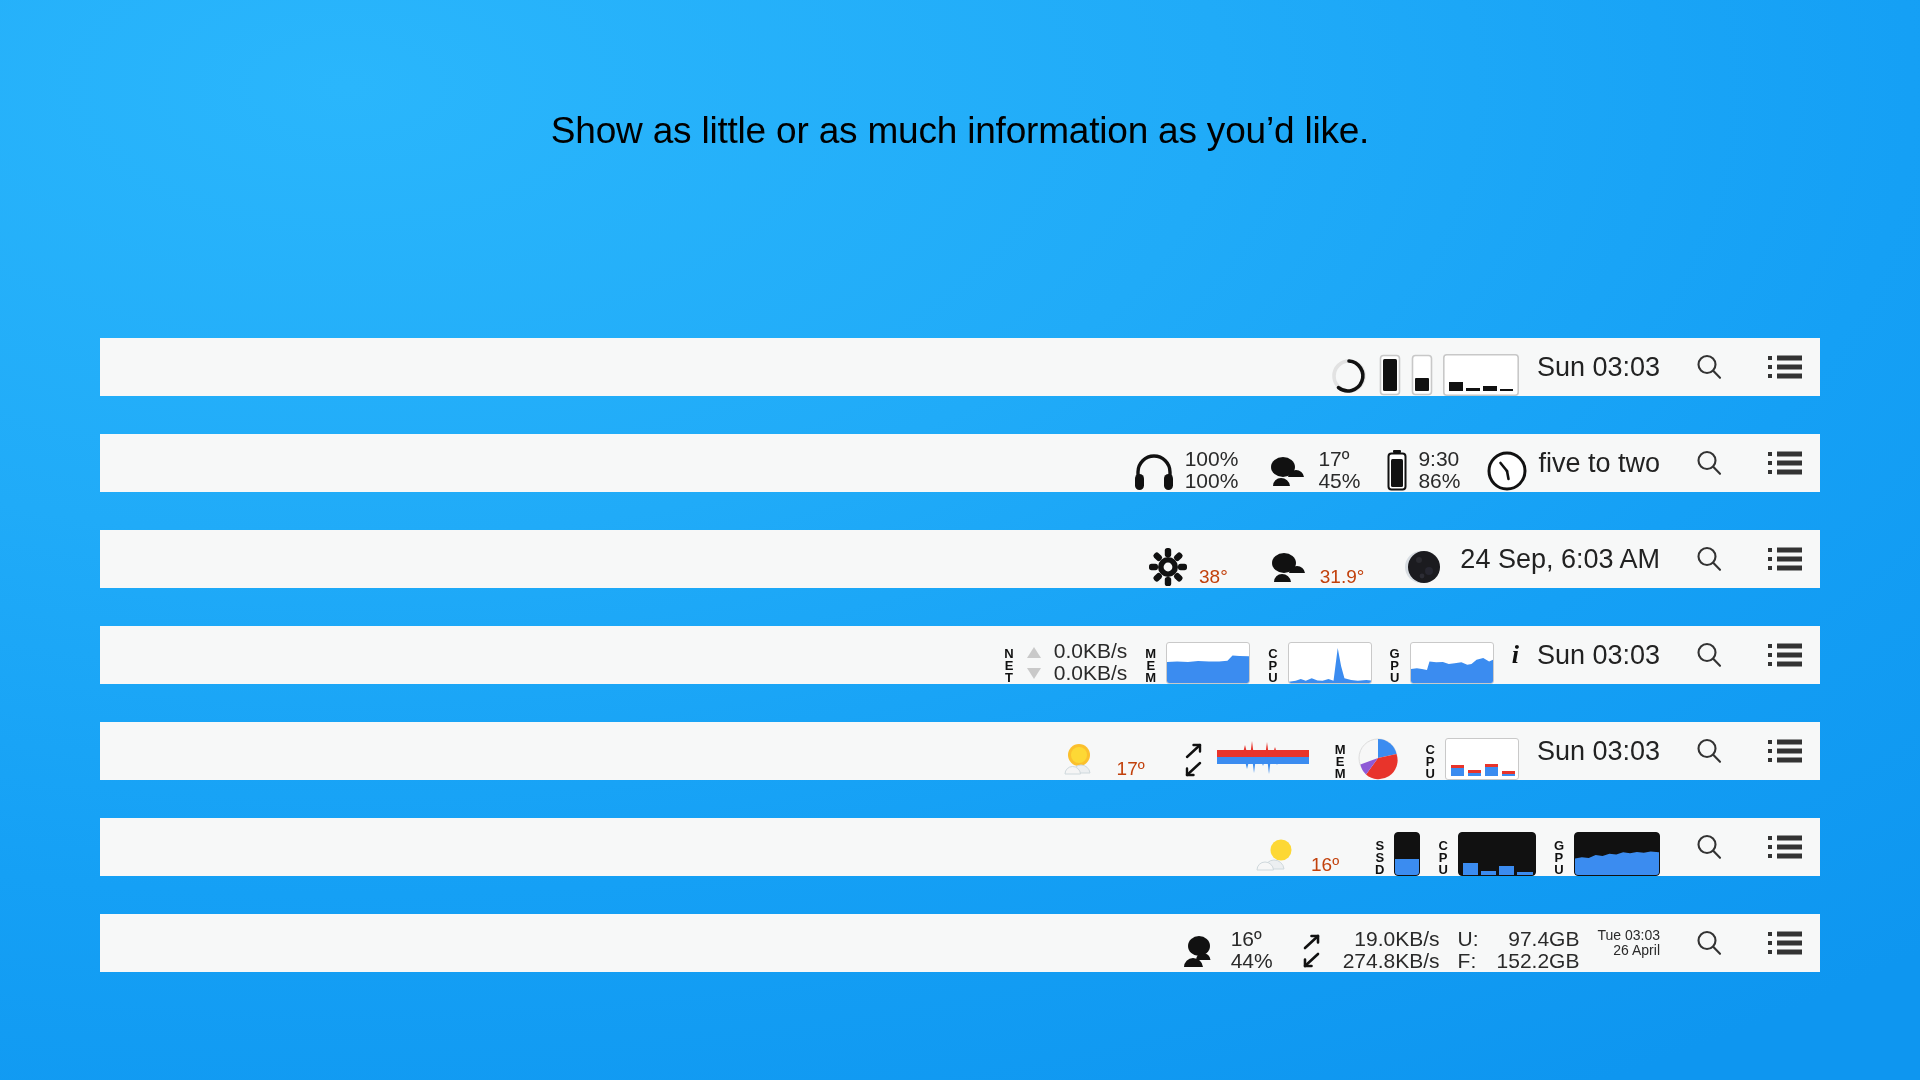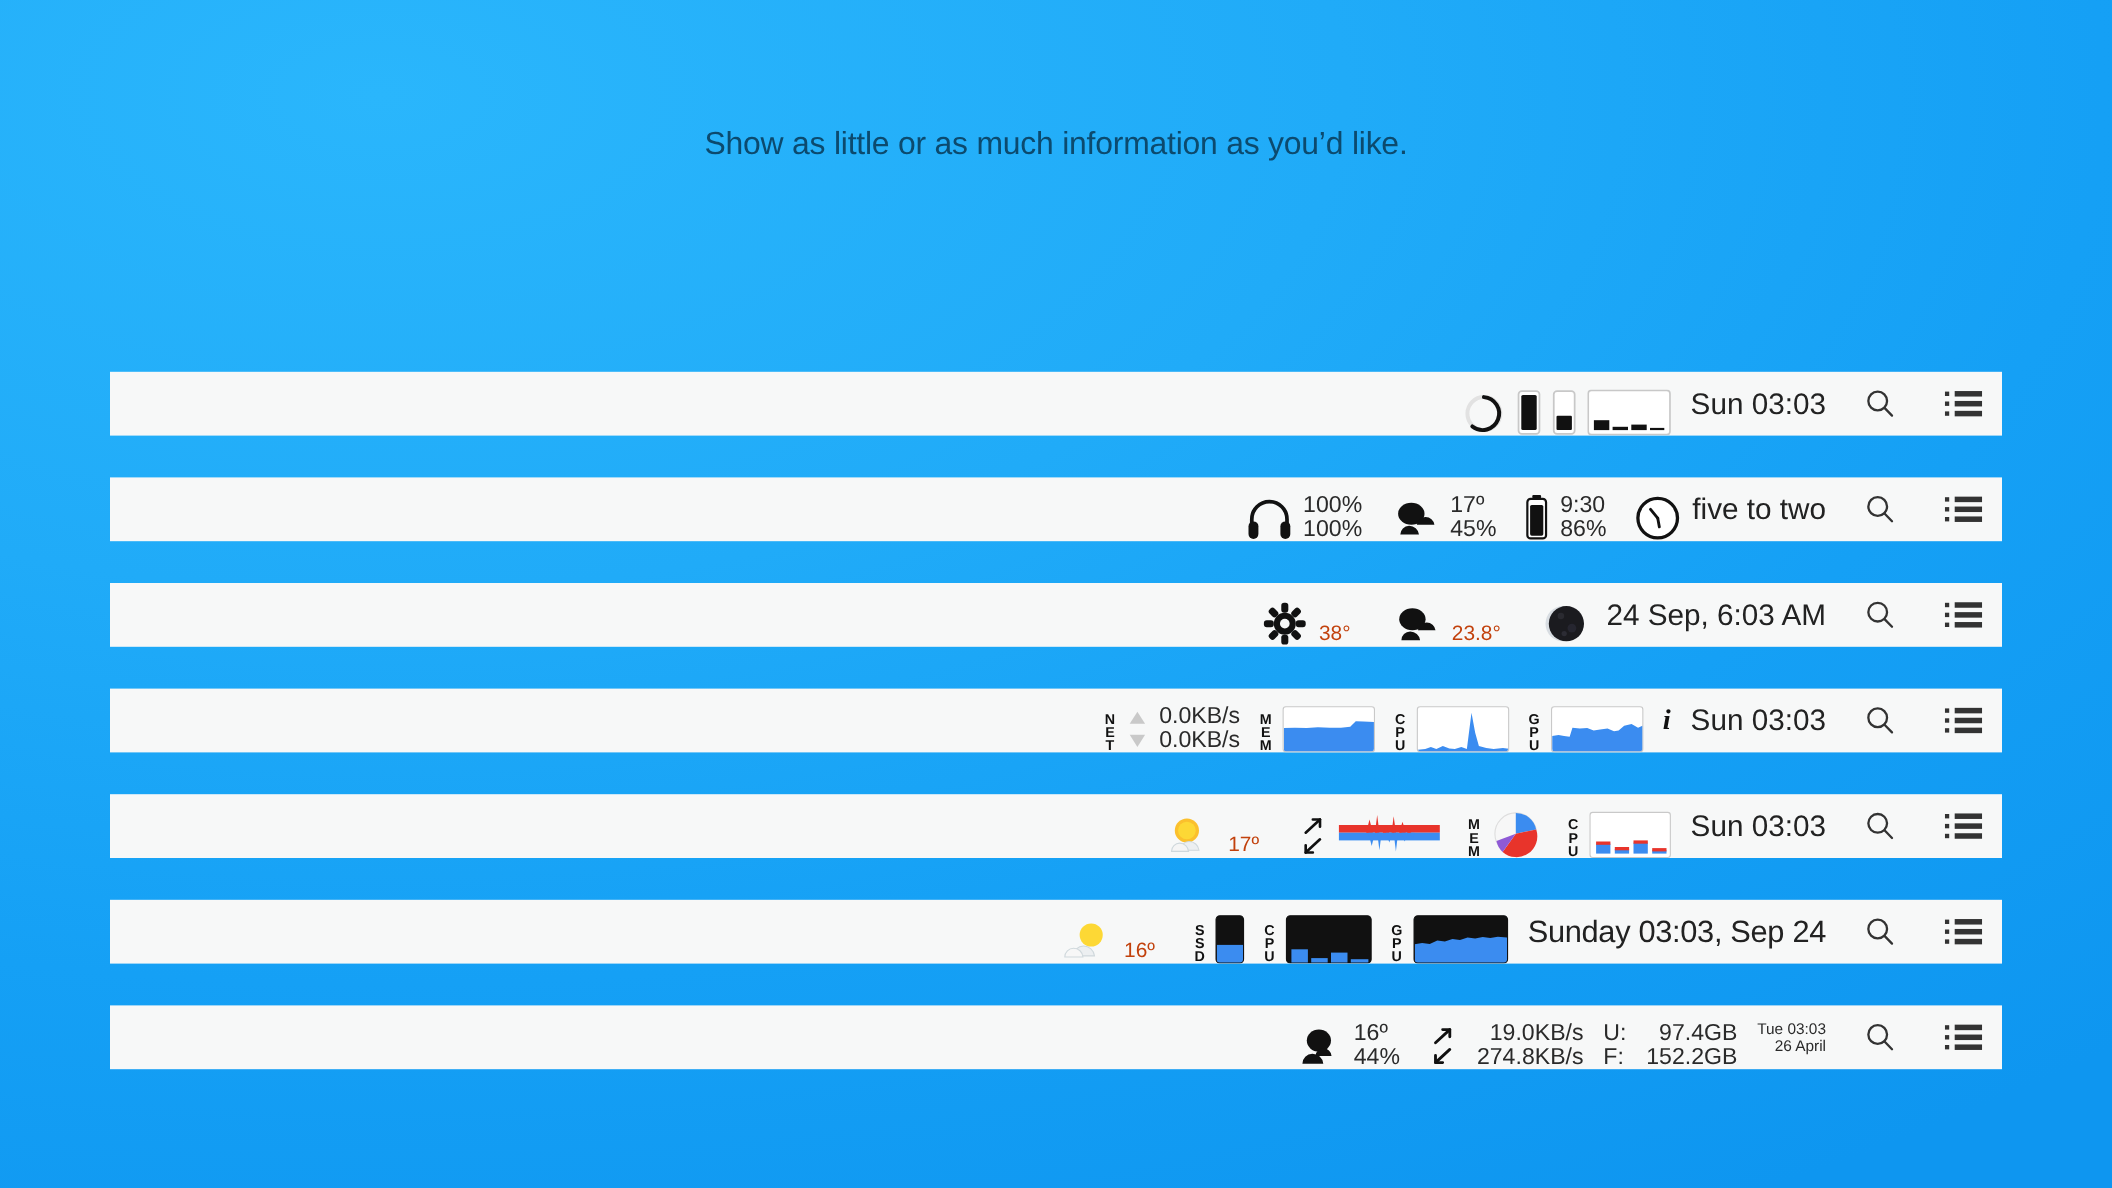--- a/index.html
+++ b/index.html
@@ -12,22 +12,22 @@
     background: radial-gradient(ellipse 120% 110% at 18% 8%, #2ab6fc 0%, #20abf8 38%, #15a0f5 68%, #0e96f0 100%);
     position: relative;
   }
 
   
   .headline {
     position: absolute;
     top: 96px;
     left: 0; right: 0;
     text-align: center;
-    color: #0c4a6e;
-    font-size: 29px;
+    color: #000000;
+    font-size: 37px;
     line-height: 70px;
     font-weight: 400;
     letter-spacing: -0.2px;
     font-family: "Liberation Sans", sans-serif;
   }
   .headline .l2 { display: block; }
 
   
   .bars {
     position: absolute;
@@ -270,21 +270,21 @@
       </svg>
       <span class="temp gap-s">38°</span>
     </div>
 
     <div class="grp gap-xl">
       <svg width="46" height="38" viewBox="0 0 44 38">
         <ellipse cx="19" cy="13" rx="12" ry="10" fill="#111"></ellipse>
         <path d="M24 23 a8 8 0 0 1 8-7 a8 8 0 0 1 8 7 z" fill="#111"></path>
         <path d="M9 32 a8 8 0 0 1 8-8 a9 9 0 0 1 9 8 z" fill="#111"></path>
       </svg>
-      <span class="temp gap-s">23.8°</span>
+      <span class="temp gap-s">31.9°</span>
     </div>
 
     <div class="grp gap-xl">
       <svg width="42" height="42" viewBox="0 0 42 42">
         <circle cx="21" cy="21" r="16" fill="#d8dde2"></circle>
         <path d="M24 5 a16 16 0 1 0 0 32 a16 16 0 0 1 0 -32 z" fill="#1b1b1f"></path>
         <circle cx="24" cy="21" r="16" fill="#1b1b1f"></circle>
         <circle cx="19" cy="14" r="3" fill="#2a2a30"></circle>
         <circle cx="29" cy="25" r="4" fill="#262630"></circle>
         <circle cx="22" cy="30" r="2.4" fill="#2c2c34"></circle>
@@ -538,21 +538,20 @@
         <span>U</span>
       </div>
       <div class="gbox dark gap-s" style="width:86px;height:44px;">
         <svg width="86" height="44" viewBox="0 0 100 100" preserveAspectRatio="none">
           <rect x="0" y="0" width="100" height="100" fill="#111"></rect>
           <polygon points="0,58 8,55 16,57 24,50 32,52 40,47 48,49 56,44 64,46 72,43 80,45 88,42 100,44 100,100 0,100" fill="#3b8cf0"></polygon>
         </svg>
       </div>
     </div>
 
-    <div class="clocktext cond gap-m">Sunday 03:03, Sep 24</div>
     <div class="sysicons">
       <span class="search-ic">
         <svg width="30" height="30" viewBox="0 0 30 30">
           <circle cx="13" cy="12.5" r="8.5" fill="none" stroke="#333" stroke-width="2.1"></circle>
           <line x1="19.2" y1="18.8" x2="26" y2="25.8" stroke="#333" stroke-width="2.1" stroke-linecap="round"></line>
         </svg>
       </span>
       <span class="menu-ic">
         <svg width="34" height="26" viewBox="0 0 34 26">
           <rect x="0" y="2" width="4" height="4" fill="#333"></rect>

